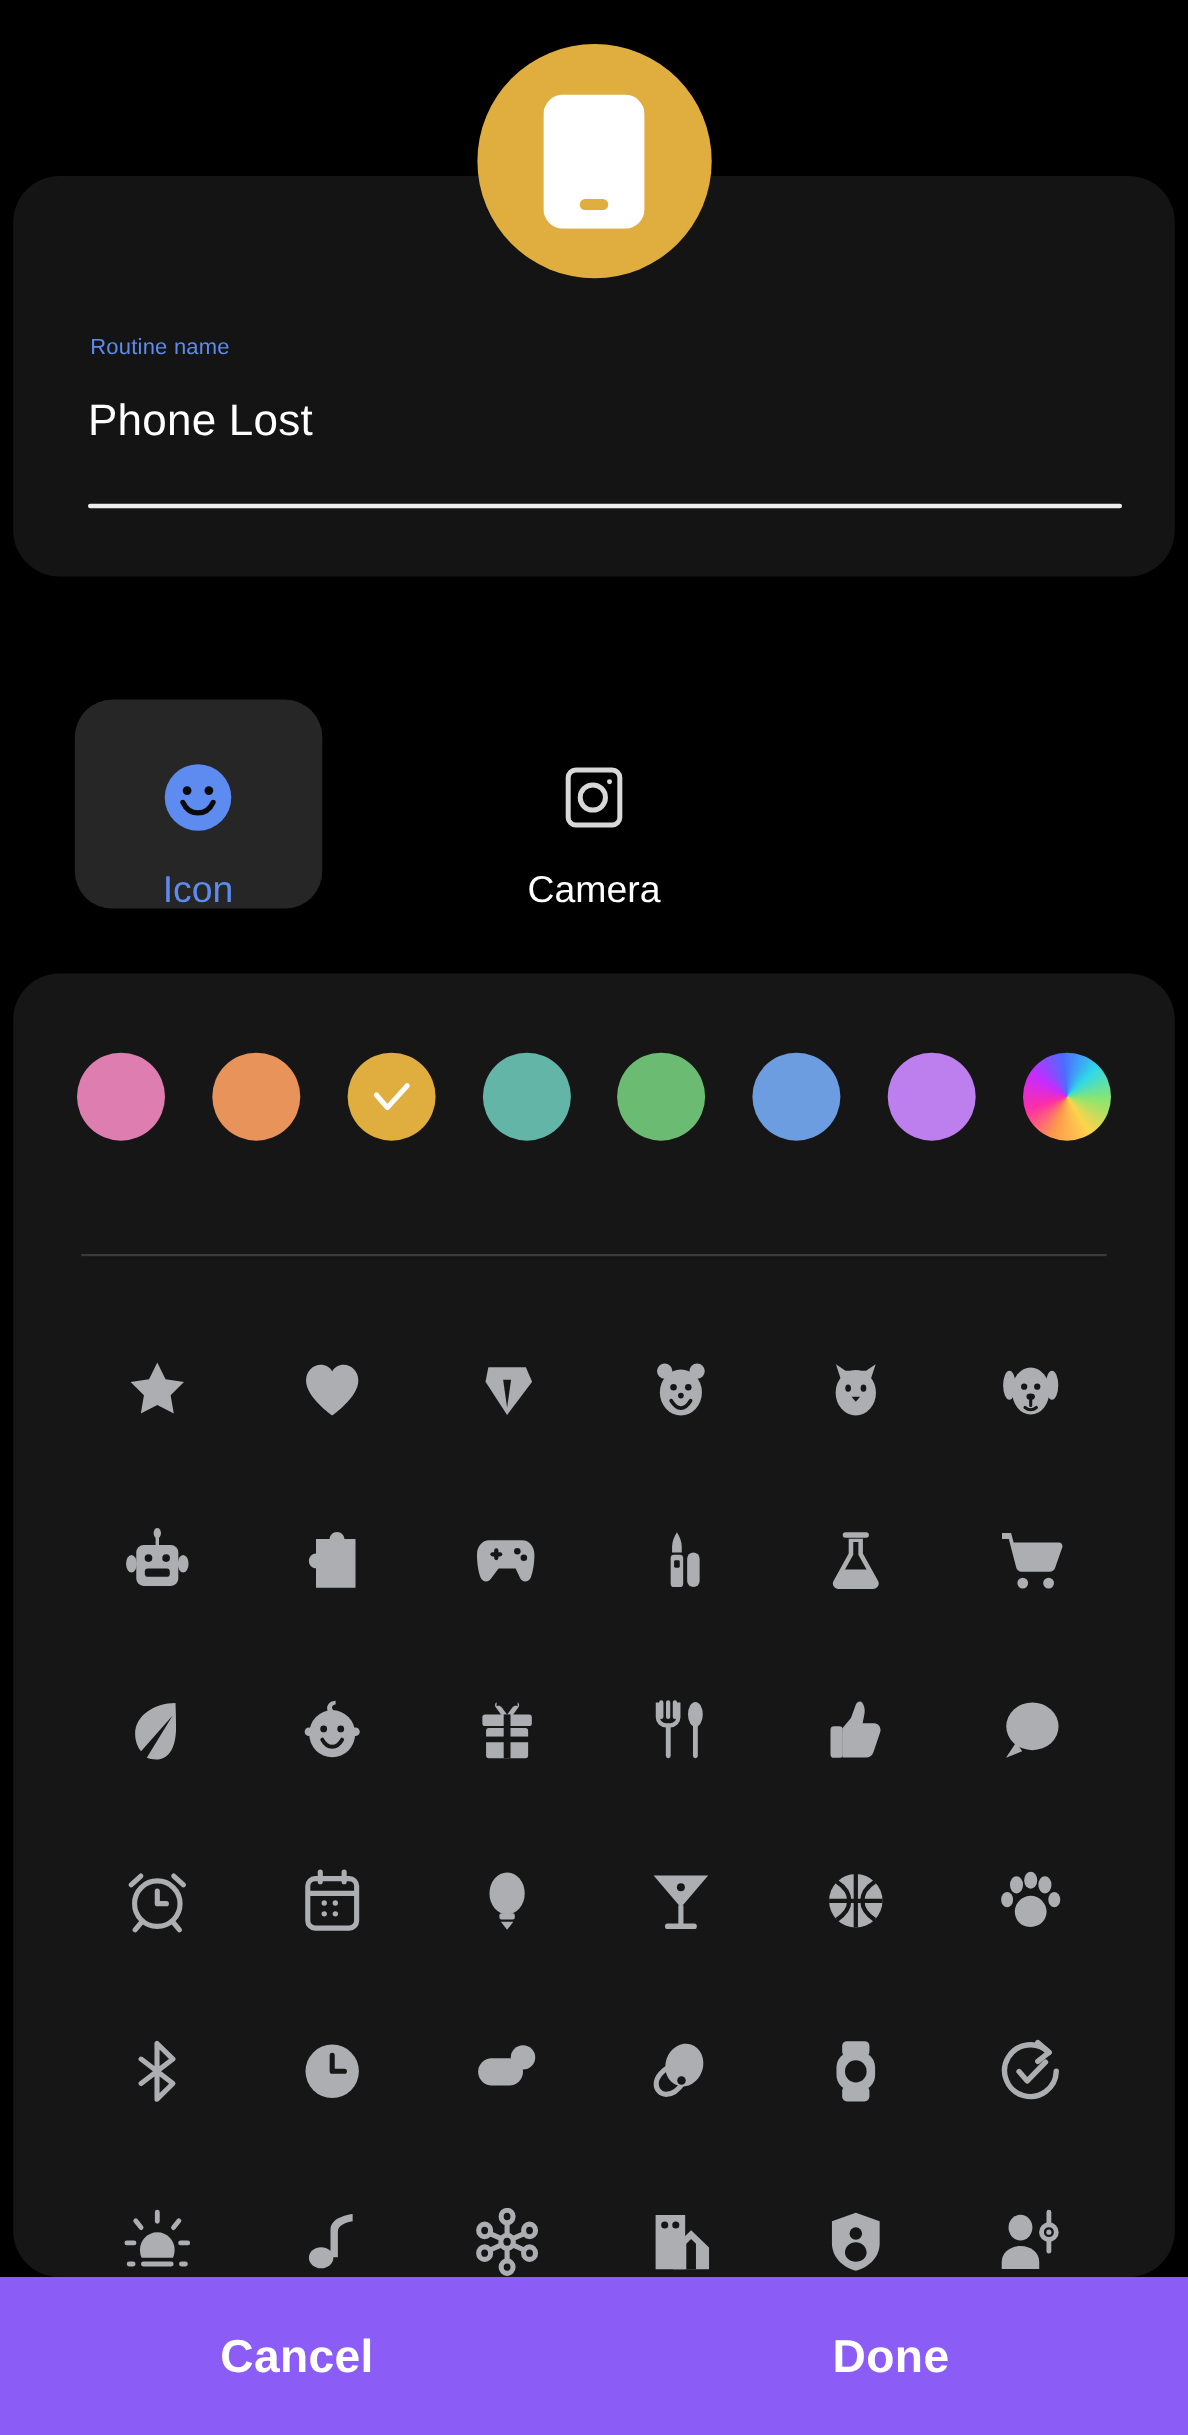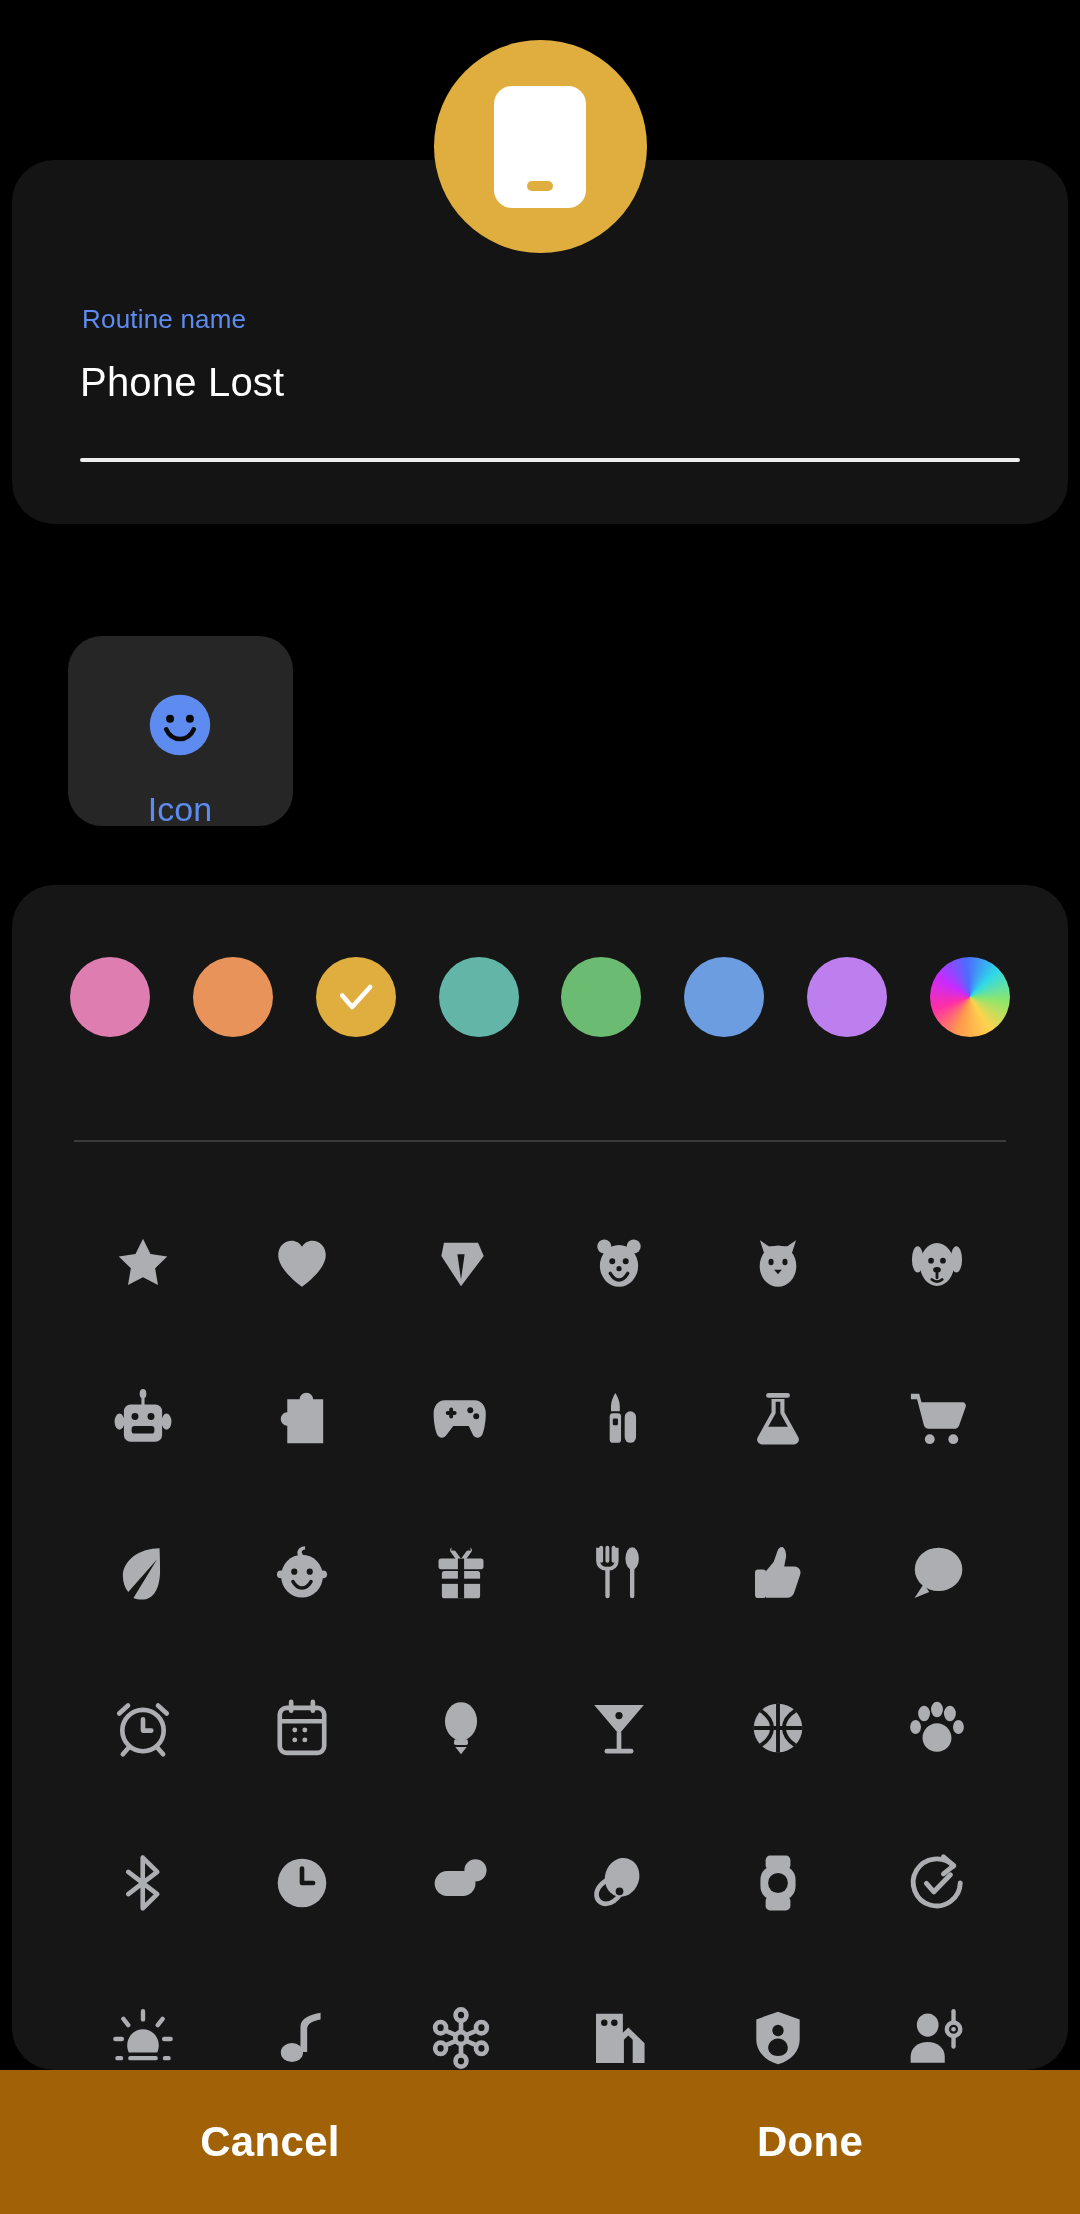--- a/index.html
+++ b/index.html
@@ -47,21 +47,21 @@
     width: 1056px;
     height: 364px;
     background: #141414;
     border-radius: 42px;
     box-sizing: border-box;
   }
   .routine-label {
     position: absolute;
     left: 70px;
     top: 146px;
-    font-size: 26px;
+    font-size: 20px;
     color: #5E8BEF;
     letter-spacing: .2px;
     line-height: 1;
   }
   .routine-value {
     position: absolute;
     left: 68px;
     top: 200px;
     font-size: 40px;
     color: #FFFFFF;
@@ -186,21 +186,21 @@
   .grid-cell svg { display: block; }
 
   
   .bottom-bar {
     position: absolute;
     left: 0;
     top: 2070px;
     width: 1080px;
     height: 144px;
     display: flex;
-    background: #a16207;
+    background: #8b5cf6;
   }
   .bottom-btn {
     flex: 1;
     display: flex;
     align-items: center;
     justify-content: center;
     font-size: 42px;
     font-weight: bold;
     color: #FFFFFF;
     letter-spacing: .3px;
@@ -234,20 +234,32 @@
           <circle cx="8.4" cy="9.7" r="1.45" fill="#0A0A0A"></circle>
           <circle cx="15.6" cy="9.7" r="1.45" fill="#0A0A0A"></circle>
           <path d="M7 13.6c1.1 2.4 3 3.5 5 3.5s3.9-1.1 5-3.5" stroke="#0A0A0A" stroke-width="1.7" fill="none" stroke-linecap="round"></path>
         </svg>
       </div>
       <div class="tab-label selected">Icon</div>
     </div>
   </div>
 
 
+  <div class="tab">
+    <div class="tab-inner">
+      <div class="tab-icon">
+        <svg width="64" height="64" viewBox="0 0 24 24" fill="none" stroke="#D8D8D8" stroke-width="1.7">
+          <rect x="3.2" y="2.6" width="17.6" height="18.8" rx="2.6"></rect>
+          <circle cx="11.6" cy="12" r="4.3"></circle>
+          <circle cx="17.3" cy="6.6" r="0.85" fill="#D8D8D8" stroke="none"></circle>
+        </svg>
+      </div>
+      <div class="tab-label">Camera</div>
+    </div>
+  </div>
 
 </div>
 
 <div class="picker-card">
 
   <div class="swatch-row">
     <div class="swatch" style="background:#DE7EB0"></div>
     <div class="swatch" style="background:#E8935A"></div>
     <div class="swatch" style="background:#E0AE3E">
       <svg width="46" height="46" viewBox="0 0 24 24">

